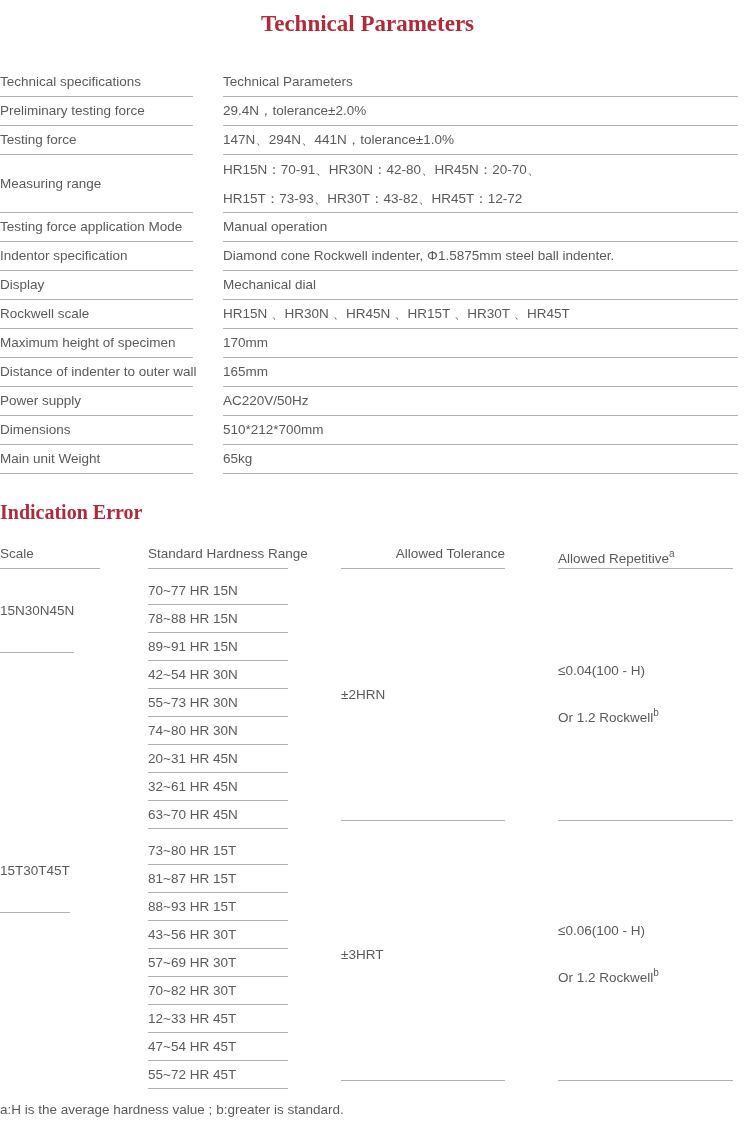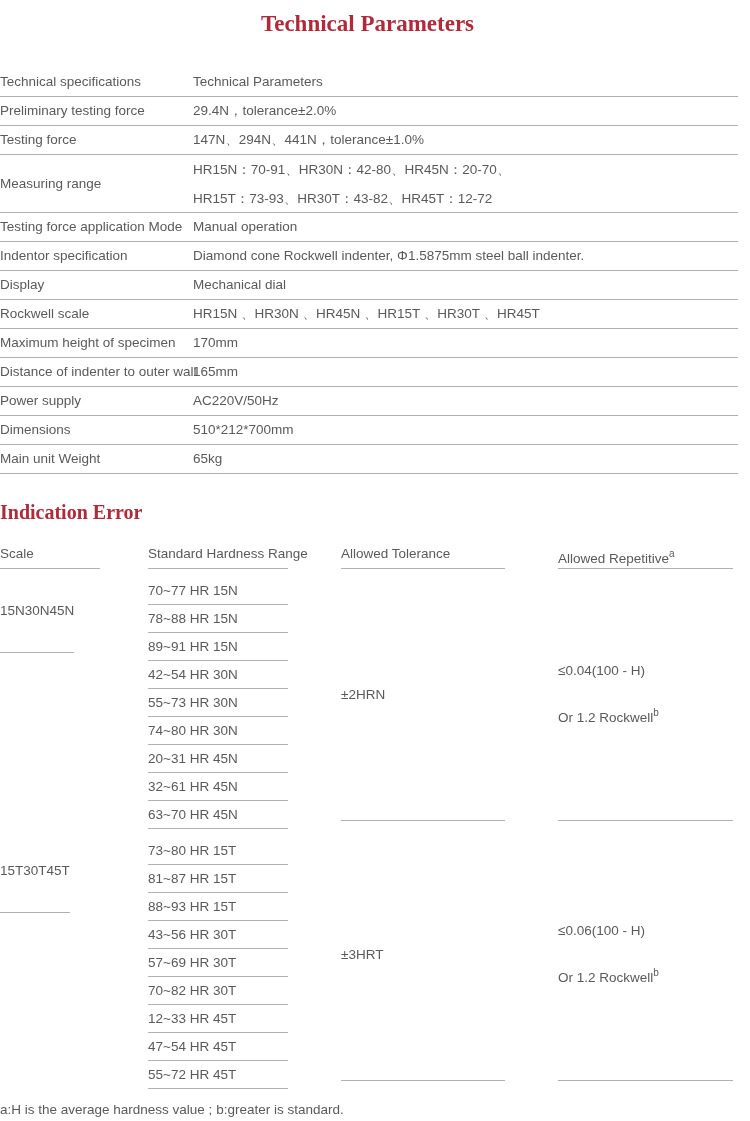--- a/index.html
+++ b/index.html
@@ -35,21 +35,21 @@
     color:var(--accent);
     font-size:20px;
     line-height:28px;
     margin-top:24px;
   }
 
   
   .spec-table{margin-top:29px;font-size:13.5px;}
   .spec-row{display:flex;align-items:stretch;}
   .spec-label{
-    width:193px;
+    width:193px;margin-right:30px;
     border-bottom:1px solid var(--line);
     line-height:28px;height:29px;
     white-space:nowrap;
   }
   .spec-value{
     flex:1;margin-right:12px;
     border-bottom:1px solid var(--line);
     line-height:28px;height:29px;
     white-space:nowrap;
   }
@@ -64,21 +64,21 @@
   
   .err-table{margin-top:15px;font-size:13.5px;}
   .err-header{display:flex;}
   .err-header > div{
     height:28px;line-height:26px;
     border-bottom:1px solid var(--line);
     white-space:nowrap;
   }
   .col-scale{width:100px;margin-right:48px;}
   .col-range{width:140px;margin-right:53px;}
-  .col-tol{width:164px;margin-right:53px;}
+  .col-tol{width:164px;margin-right:53px;text-align:right;}
   .col-rep{width:175px;}
 
   .err-block{display:flex;}
   .err-block .col-scale{display:flex;flex-direction:row;}
   .group-label{
     height:84px;
     border-bottom:1px solid var(--line);
     display:flex;align-items:center;
   }
   .err-block .col-range{display:flex;flex-direction:column;margin-top:8px;}

